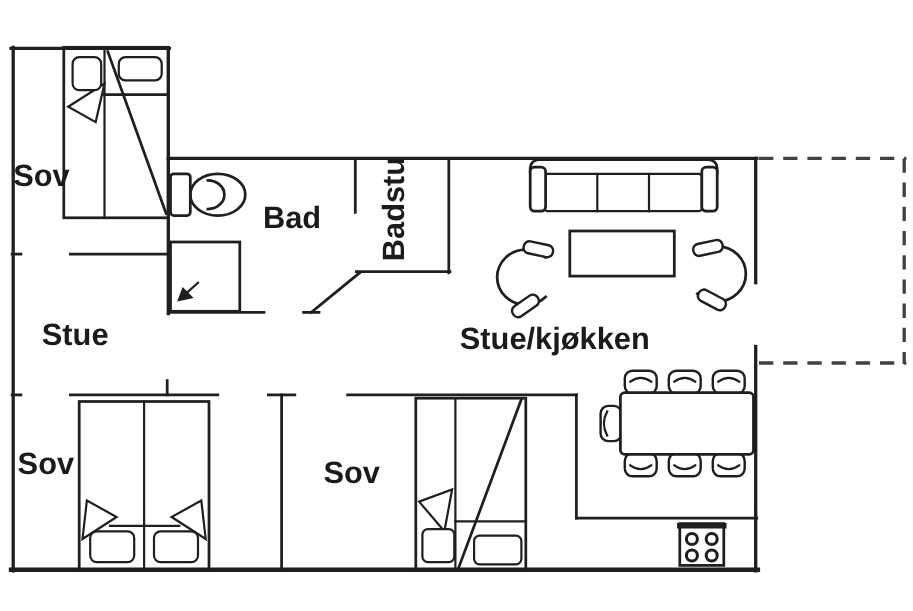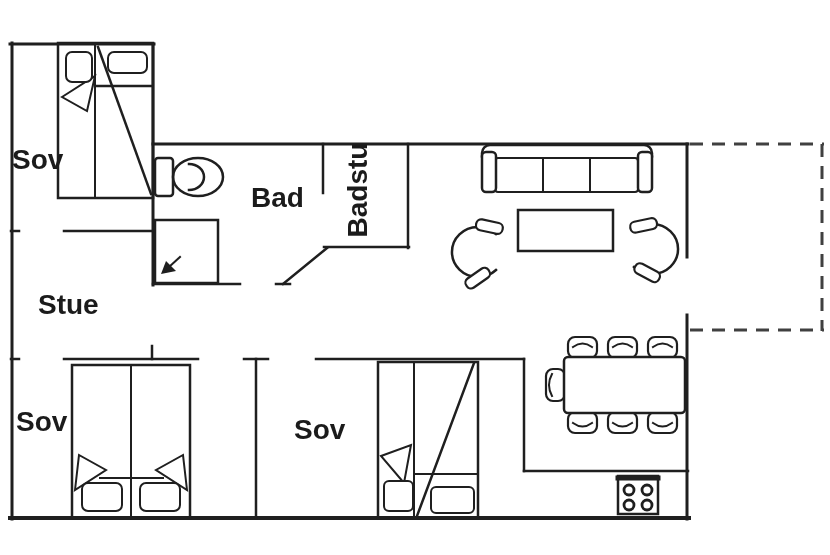--- a/index.html
+++ b/index.html
@@ -143,18 +143,19 @@
       <line x1="414" y1="362" x2="414" y2="518" stroke-width="2"></line>
       <line x1="414" y1="474" x2="477" y2="474" stroke-width="2"></line>
       <line x1="474" y1="363" x2="417" y2="516" stroke-width="2.5"></line>
       <polygon points="381,456 411,445 404,483" fill="#ffffff" stroke-width="2"></polygon>
       <rect x="384" y="481" width="29" height="30" rx="5" fill="#ffffff" stroke-width="2"></rect>
       <rect x="431" y="487" width="43" height="26" rx="5" fill="#ffffff" stroke-width="2"></rect>
     </g>
   </svg>
 
   <div class="label" style="left:12px;top:146px;">Sov</div>
-  <div class="label" style="left:251px;top:184px;">Bad</div>
+  <div class="label" style="left:239px;top:184px;">Bad</div>
   <div class="label label-vertical" style="left:358px;top:190px;">Badstu</div>
   <div class="label" style="left:38px;top:291px;">Stue</div>
+  <div class="label" style="left:418px;top:294px;">Stue/kjøkken</div>
   <div class="label" style="left:16px;top:408px;">Sov</div>
   <div class="label" style="left:294px;top:416px;">Sov</div>
 </div>
 
 </body></html>

